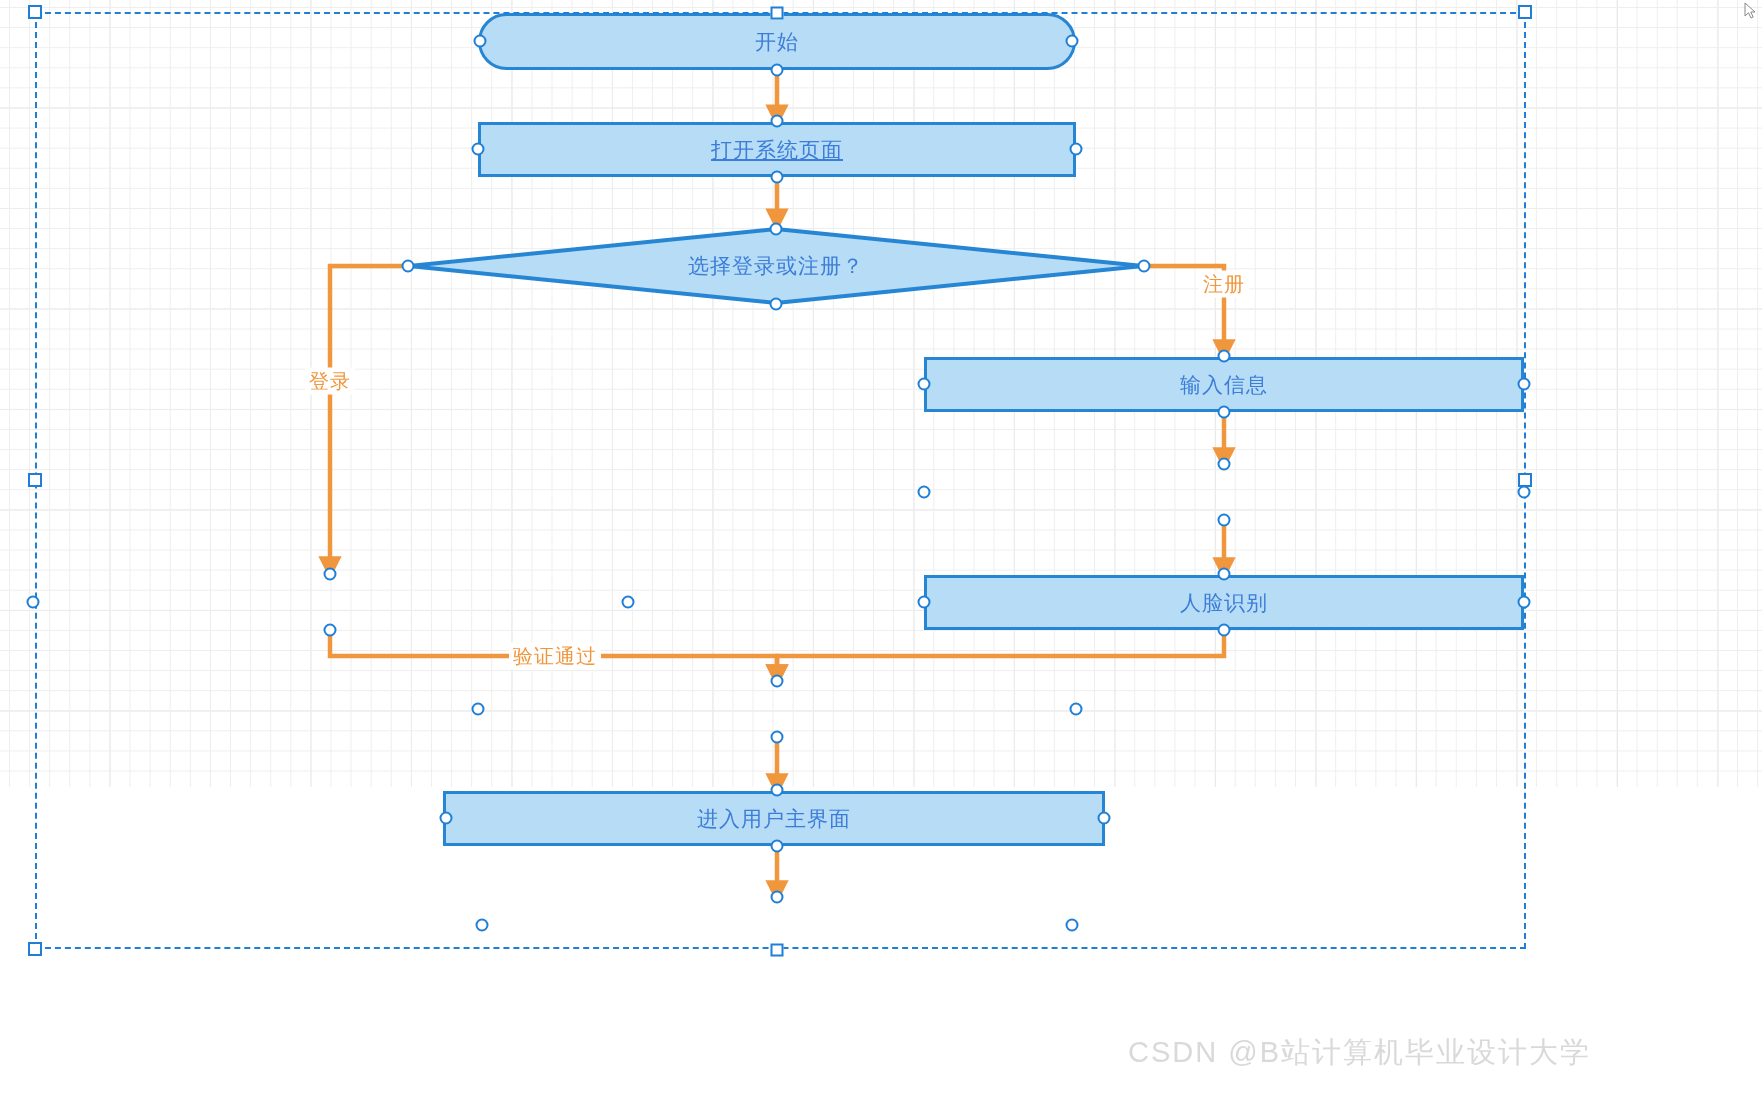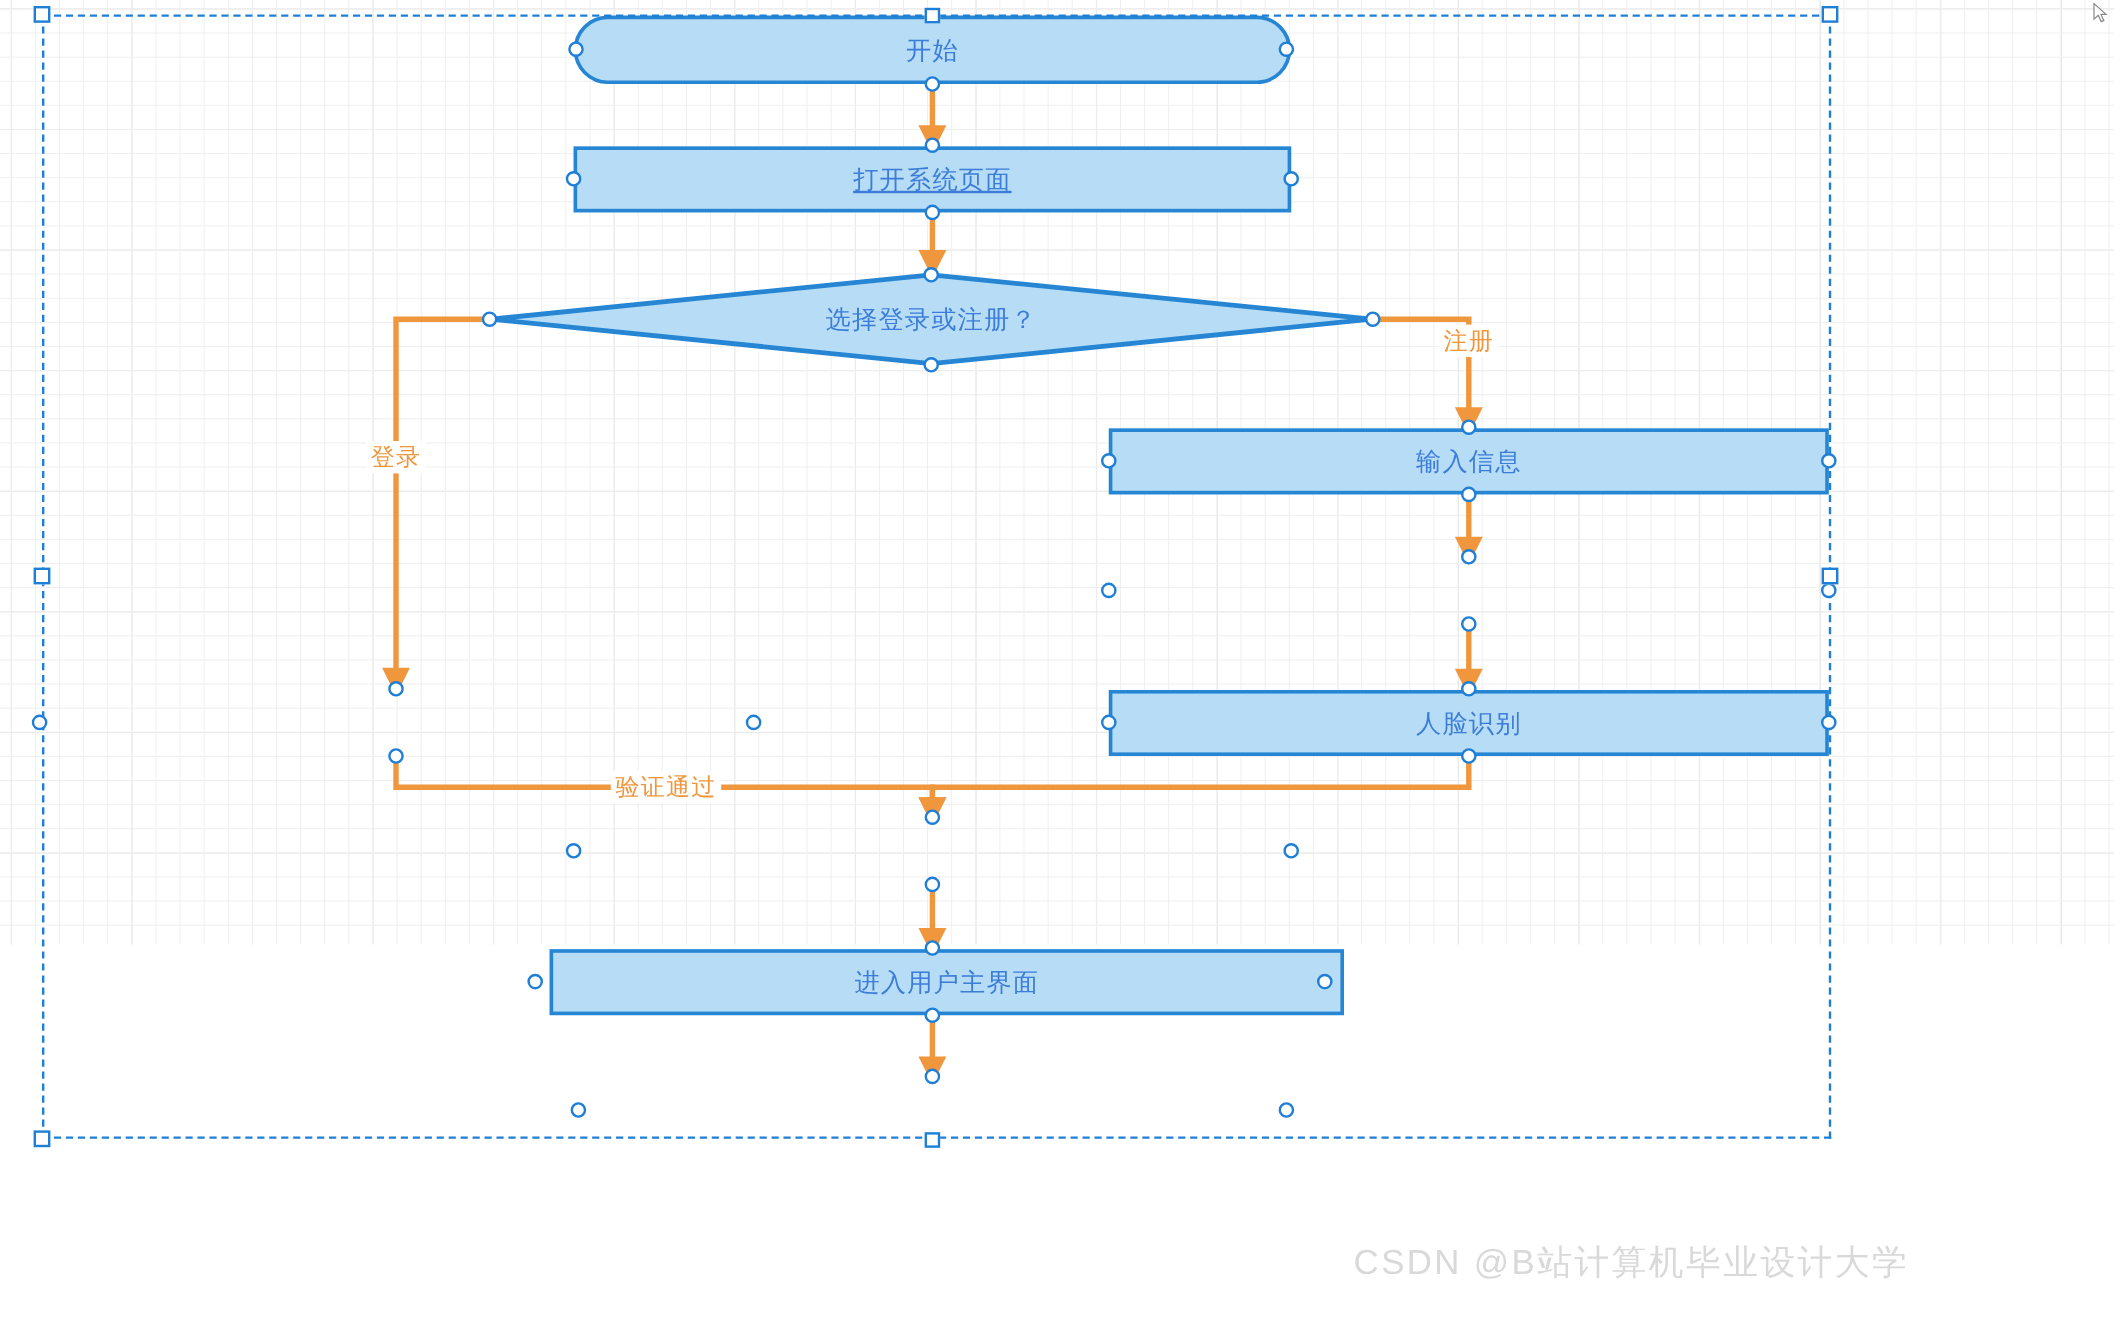--- a/index.html
+++ b/index.html
@@ -184,21 +184,21 @@
   <div class="port" style="left:330px;top:574px;"></div>
   <div class="port" style="left:33px;top:602px;"></div>
   <div class="port" style="left:628px;top:602px;"></div>
   <div class="port" style="left:330px;top:630px;"></div>
 
   <div class="port" style="left:777px;top:681px;"></div>
   <div class="port" style="left:478px;top:709px;"></div>
   <div class="port" style="left:1076px;top:709px;"></div>
   <div class="port" style="left:777px;top:737px;"></div>
 
-  <div class="node" style="left:443px;top:791px;width:662px;height:55px;margin-left:15px;">
+  <div class="node" style="left:443px;top:791px;width:662px;height:55px;">
     <span>进入用户主界面</span>
   </div>
   <div class="port" style="left:777px;top:790px;"></div>
   <div class="port" style="left:446px;top:818px;"></div>
   <div class="port" style="left:1104px;top:818px;"></div>
   <div class="port" style="left:777px;top:846px;"></div>
 
   <div class="port" style="left:777px;top:897px;"></div>
   <div class="port" style="left:482px;top:925px;"></div>
   <div class="port" style="left:1072px;top:925px;"></div>

